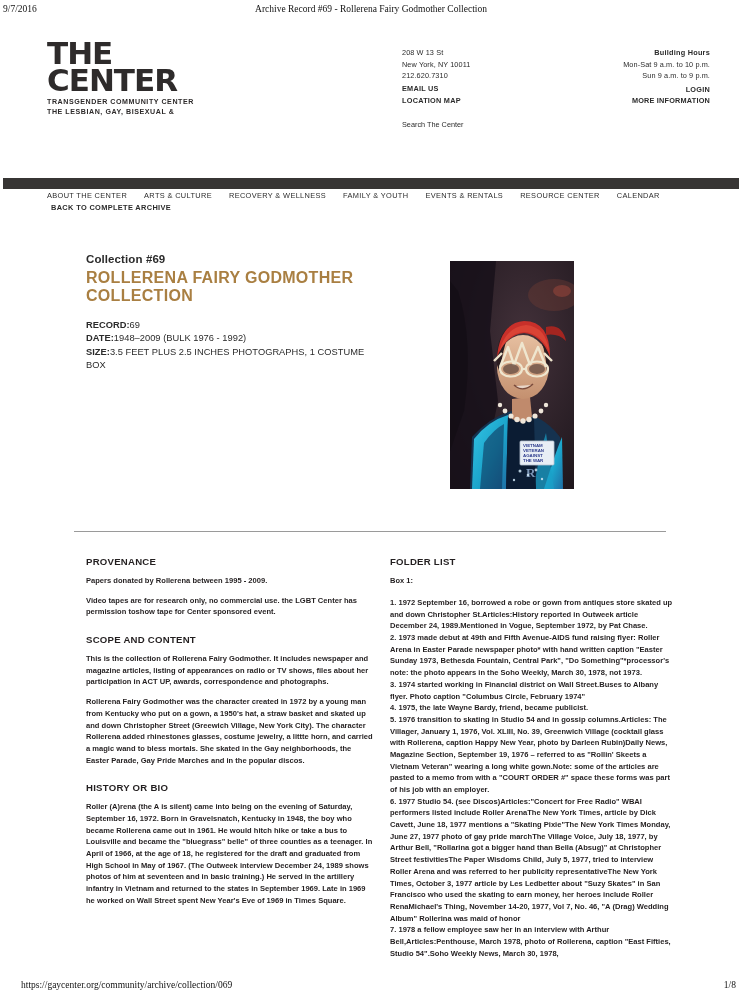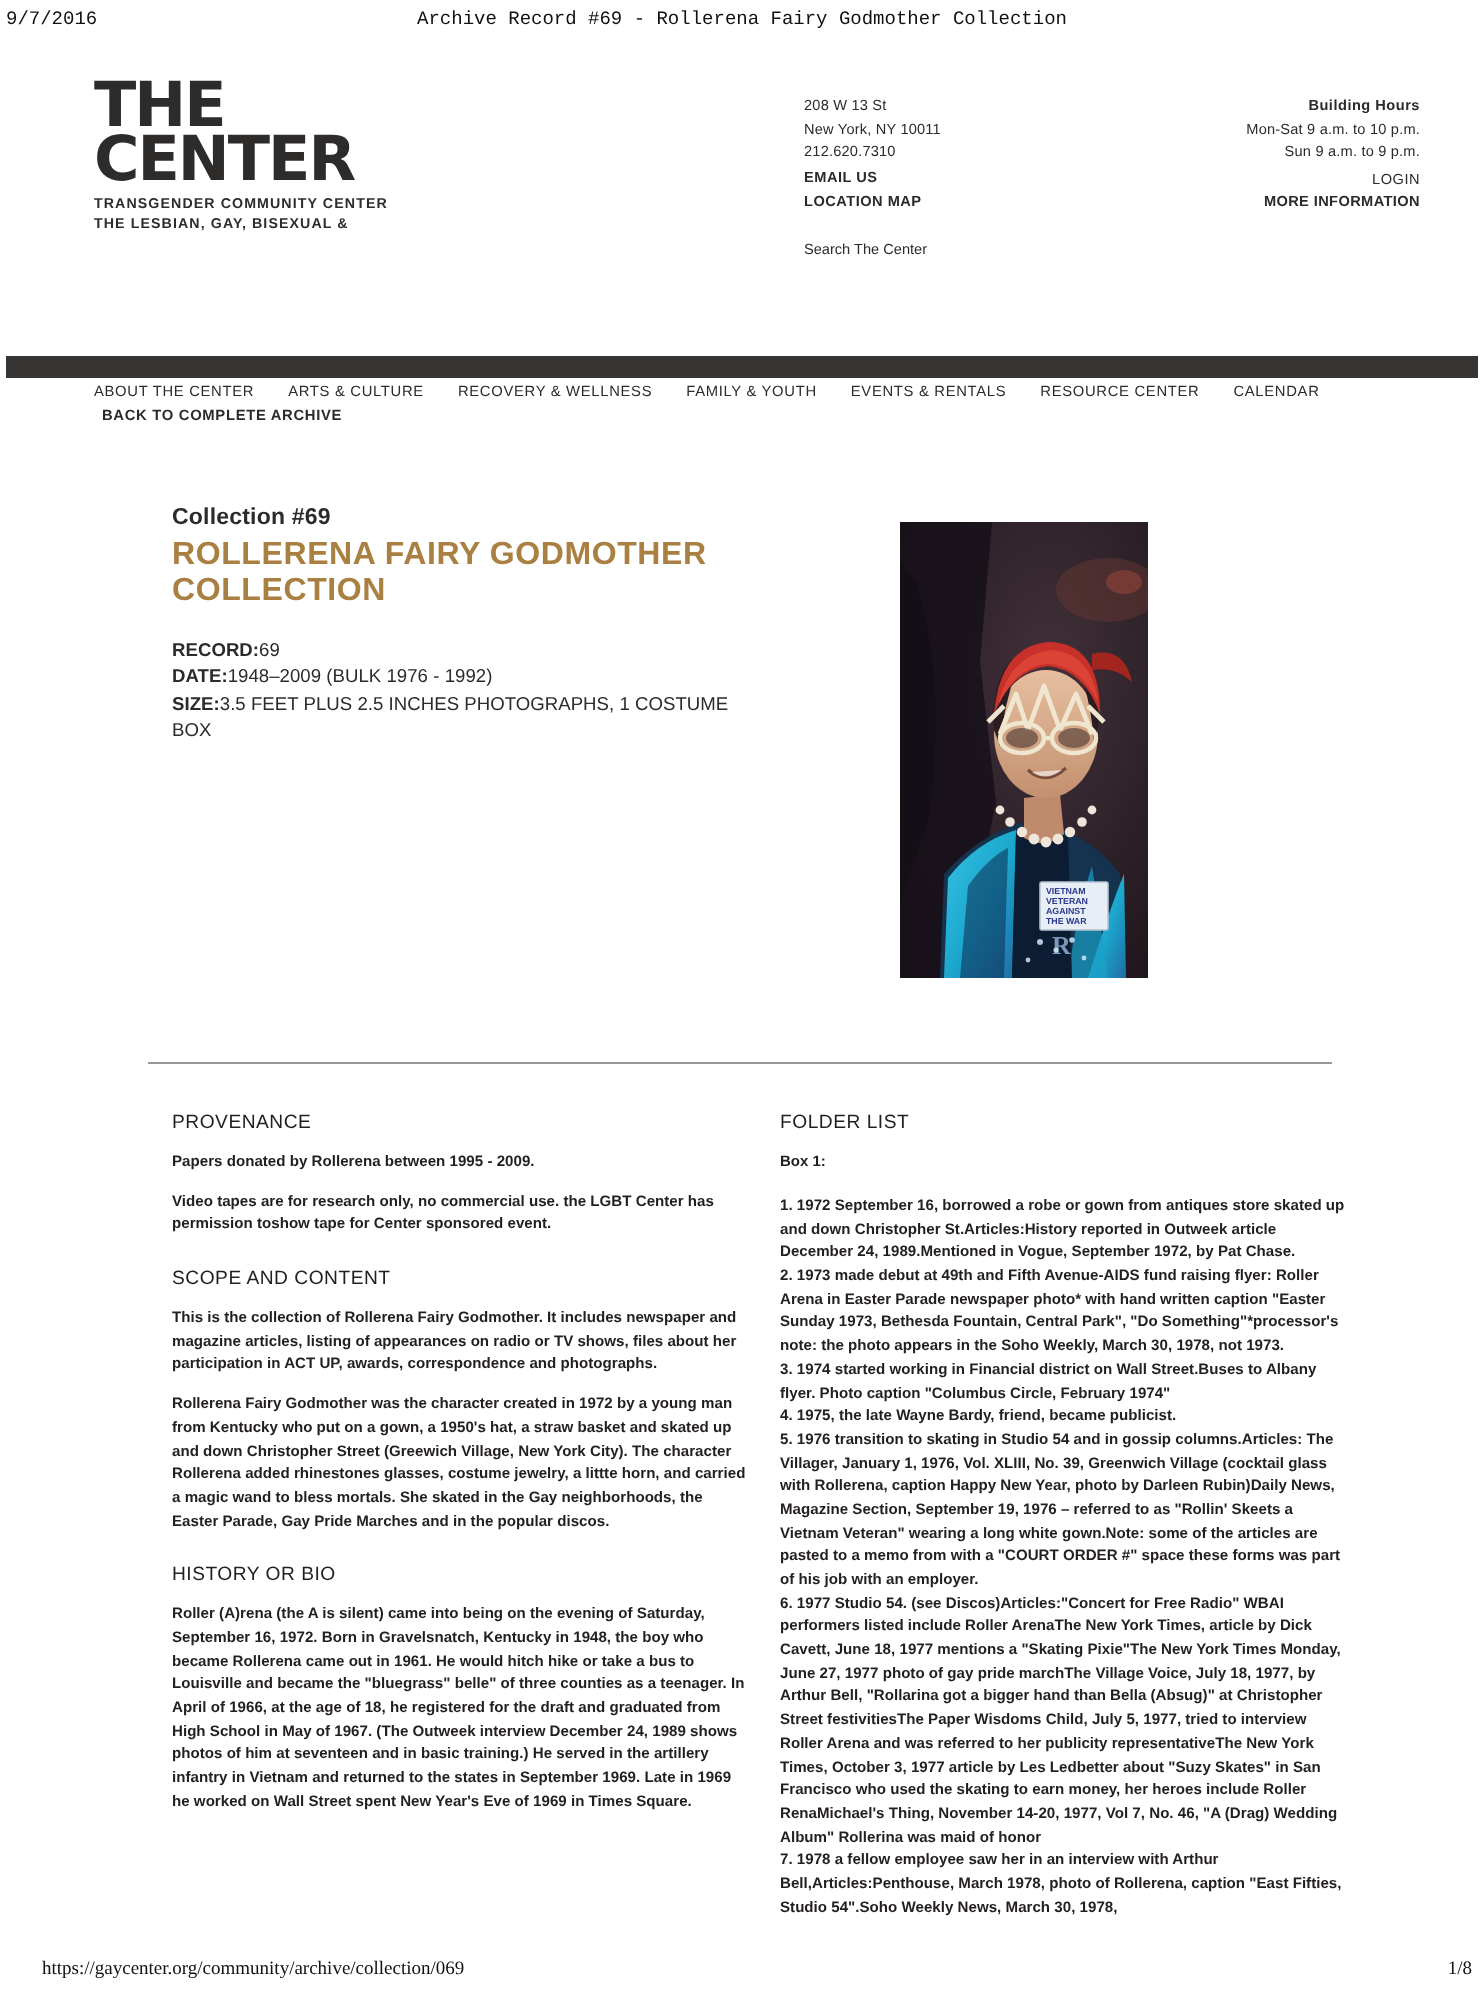--- a/index.html
+++ b/index.html
@@ -9,21 +9,21 @@
     font-family:"Liberation Sans",sans-serif;
     color:#231f20;
     overflow:hidden;
     position:relative;
   }
   .page{position:relative;width:742px;height:1000px;}
 
   
   .print-header{
     position:absolute;top:4px;left:0;width:742px;height:16px;
-    font-family:Liberation Mono, monospace;font-size:9.5px;color:#111;
+    font-family:Liberation Serif, serif;font-size:9.5px;color:#111;
   }
   .print-header .ph-date{position:absolute;left:3px;top:0;}
   .print-header .ph-title{position:absolute;left:0;top:0;width:742px;text-align:center;}
   .print-footer{
     position:absolute;bottom:4px;left:0;width:742px;height:16px;
     font-family:"Liberation Serif",serif;font-size:9.5px;color:#111;
   }
   .print-footer .pf-url{position:absolute;left:3px;top:0;padding-left:18px;}
   .print-footer .pf-page{position:absolute;right:6px;top:0;}
 
@@ -47,21 +47,21 @@
   .contact{position:absolute;left:402px;top:11px;width:120px;}
   .contact div{font-size:7.3px;line-height:1.58;color:#2b2b2b;letter-spacing:0.1px;}
   .contact .bold{font-weight:bold;letter-spacing:0.25px;margin-top:1px;}
   .search-the-center{
     position:absolute;left:402px;top:84px;font-size:7.3px;color:#2b2b2b;
   }
 
   .hours{position:absolute;left:530px;top:11px;width:180px;text-align:right;}
   .hours div{font-size:7.3px;line-height:1.58;color:#2b2b2b;letter-spacing:0.1px;}
   .hours .bold{font-weight:bold;letter-spacing:0.25px;}
-  .hours .login{font-weight:normal;letter-spacing:0.25px;margin-left:14px;margin-top:2px;}
+  .hours .login{font-weight:bold;letter-spacing:0.25px;margin-left:14px;margin-top:2px;}
   .hours .moreinfo{font-weight:bold;letter-spacing:0.2px;}
 
   
   .nav{
     position:absolute;left:0;top:155px;width:742px;height:16px;
   }
   .nav-inner{position:absolute;left:47px;top:0;display:flex;gap:17px;}
   .nav-inner span{
     font-size:7.4px;font-weight:normal;letter-spacing:0.35px;color:#2b2b2b;
     white-space:nowrap;
@@ -96,21 +96,21 @@
 
   .hrule{
     position:absolute;left:74px;top:531px;width:592px;height:1px;background:#9a9a9a;
   }
 
   
   .col-left{position:absolute;left:86px;top:556px;width:290px;}
   .col-right{position:absolute;left:390px;top:556px;width:286px;}
 
   h3.sec{
-    margin:0;font-size:9.6px;font-weight:normal;letter-spacing:0.25px;color:#231f20;
+    margin:0;font-size:9.6px;font-weight:bold;letter-spacing:0.25px;color:#231f20;
   }
   .col-left h3.sec{margin-top:16px;}
   .col-left h3.sec:first-child{margin-top:0;}
   p.body{
     margin:8px 0 0 0;
     font-size:7.55px;line-height:1.55;font-weight:bold;color:#231f20;letter-spacing:0.01px;
   }
   .col-right h3.sec{margin:0;}
   .boxlabel{
     margin-top:9px;font-size:7.5px;font-weight:bold;color:#231f20;

